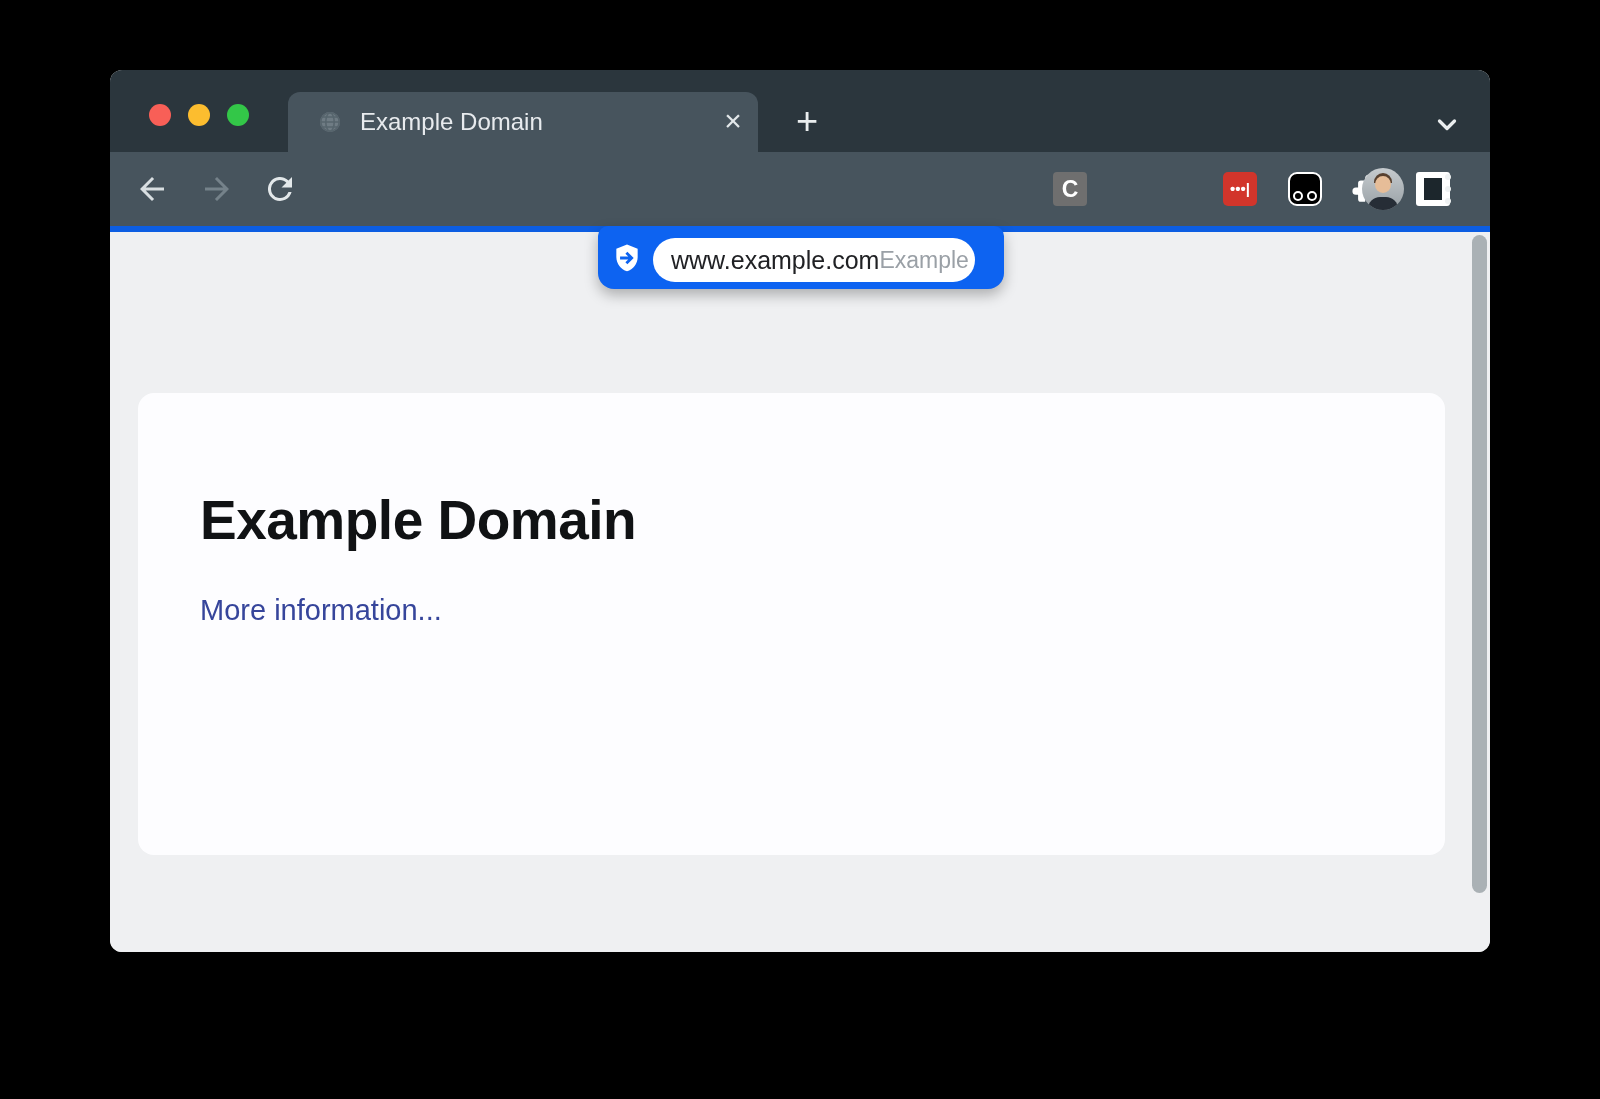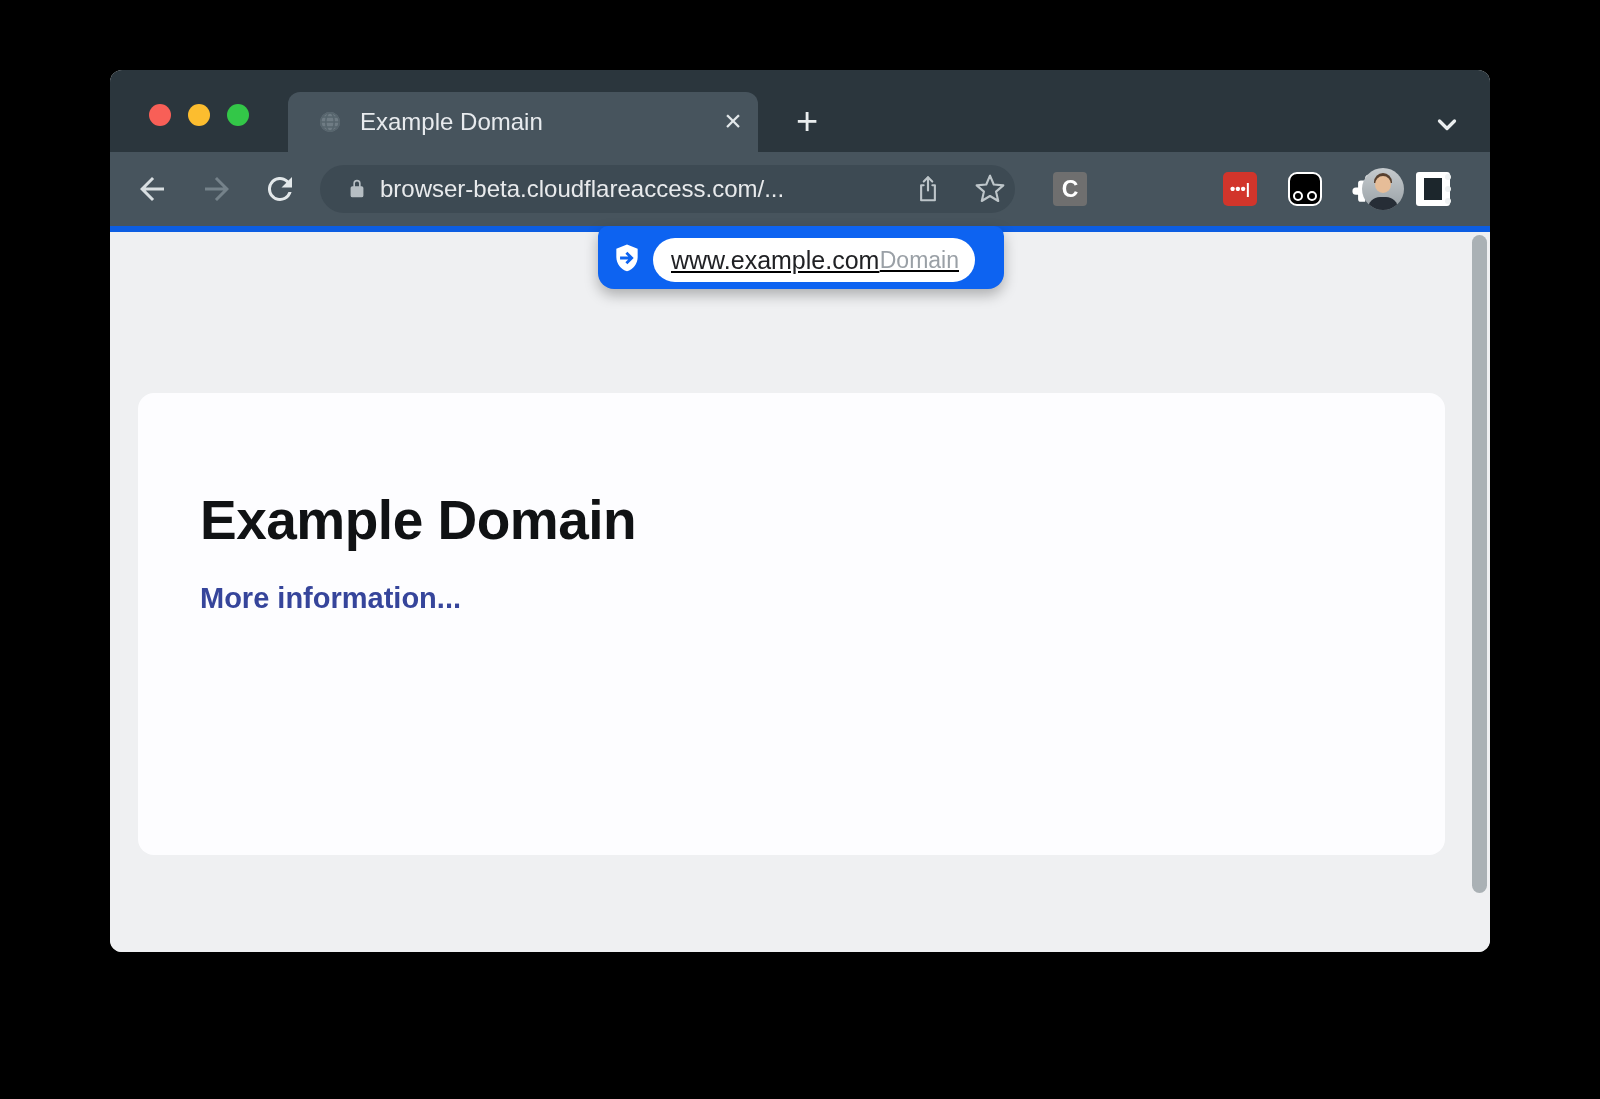--- a/index.html
+++ b/index.html
@@ -69,31 +69,31 @@
 
   
   .content { position:absolute; left:0; top:162px; width:100%; height:720px; background:#eff0f2; }
 
   .isolation { position:absolute; left:488px; top:-6px; width:406px; height:63px;
                background:#0d63f1; border-radius:10px 10px 16px 16px;
                box-shadow:0 6px 14px rgba(0,0,0,.28); }
   .shield-ic { position:absolute; left:13px; top:16px; width:32px; height:32px; }
   .iso-pill { position:absolute; left:55px; top:12px; width:322px; height:44px; background:#fff;
               border-radius:22px; display:flex; align-items:center; justify-content:space-between;
-              padding:0 16px 0 18px;text-decoration:underline; }
+              padding:0 16px 0 18px; }
   .iso-domain { font-size:25px; color:#202124; white-space:nowrap; }
   .iso-expand { font-size:23px; color:#9aa0a6; white-space:nowrap; }
 
   .card { position:absolute; left:28px; top:161px; width:1307px; height:462px;
           background:#fdfdff; border-radius:16px; }
   .card h1 { margin:96px 0 0 62px; font-size:55px; line-height:62px; font-weight:700; color:#101214;
              letter-spacing:-.5px; }
   .card p  { margin:51px 0 0 62px; width:1160px; font-size:29px; line-height:38px; color:#1f2124; }
-  .card a  { display:inline-block; margin:30px 0 0 62px; font-size:29px; line-height:34px;
-             color:#36459b; text-decoration:none;font-weight:bold; }
+  .card a  { display:inline-block; margin:42px 0 0 62px; font-size:29px; line-height:34px;
+             color:#36459b; text-decoration:none; }
 
   .scroll-thumb { position:absolute; left:1362px; top:3px; width:15px; height:658px;
                   background:#aab1b5; border-radius:8px; }
 
   svg { display:block; }
 </style>
 </head>
 <body>
 
 <div class="window">
@@ -137,40 +137,20 @@
       <svg viewBox="0 0 24 24" width="36" height="36" fill="#75828a">
         <path d="M4 11h12.2l-5.6-5.6L12 4l8 8-8 8-1.4-1.4 5.6-5.6H4z"></path>
       </svg>
     </span>
     <span class="navbtn btn-reload">
       <svg viewBox="0 0 24 24" width="36" height="36" fill="#e3e8ea">
         <path d="M17.65 6.35A8 8 0 1 0 19.73 14h-2.08A6 6 0 1 1 12 6c1.66 0 3.14.69 4.22 1.78L13 11h7V4z"></path>
       </svg>
     </span>
 
-    <div class="urlbar">
-      <span class="lock-ic">
-        <svg viewBox="0 0 24 24" width="22" height="22" fill="#b6bec3">
-          <path d="M12 2a4 4 0 0 0-4 4v3H7a2 2 0 0 0-2 2v8a2 2 0 0 0 2 2h10a2 2 0 0 0 2-2v-8a2 2 0 0 0-2-2h-1V6a4 4 0 0 0-4-4zm-2.2 7V6a2.2 2.2 0 0 1 4.4 0v3z"></path>
-        </svg>
-      </span>
-      <span class="url-text">browser-beta.cloudflareaccess.com/...</span>
-      <span class="share-ic">
-        <svg viewBox="0 0 24 24" width="30" height="30" fill="none" stroke="#bdc5c9" stroke-width="1.7" stroke-linecap="round" stroke-linejoin="round">
-          <path d="M8.5 9H6.5v12h11V9h-2"></path>
-          <path d="M12 2.8v10.4"></path>
-          <path d="M8.6 6 12 2.6 15.4 6"></path>
-        </svg>
-      </span>
-      <span class="star-ic">
-        <svg viewBox="0 0 24 24" width="32" height="32" fill="none" stroke="#bdc5c9" stroke-width="1.6" stroke-linejoin="round">
-          <path d="M12 17.27 18.18 21l-1.64-7.03L22 9.24l-7.19-.61L12 2 9.19 8.63 2 9.24l5.45 4.73L5.82 21z"></path>
-        </svg>
-      </span>
-    </div>
 
     <span class="ext ext-c">C</span>
     <span class="ext ext-red">•••|</span>
     <span class="ext ext-black">
       <i class="c1"></i>
         <i class="c2"></i>
     </span>
     <span class="ext ext-puzzle">
       <svg viewBox="0 0 24 24" width="34" height="34" fill="#fff">
         <path d="M20 11V8a2 2 0 0 0-2-2h-3V4.5a2.5 2.5 0 0 0-5 0V6H7a2 2 0 0 0-2 2v3H3.5a2.5 2.5 0 0 0 0 5H5v3a2 2 0 0 0 2 2h3v-1.5a2.5 2.5 0 0 1 5 0V20h3a2 2 0 0 0 2-2v-3h1.5a2.5 2.5 0 0 0 0-5H20z"></path>
@@ -199,21 +179,21 @@
 
     <div class="isolation">
       <span class="shield-ic">
         <svg viewBox="0 0 24 24" width="32" height="32">
           <path fill="#fff" d="M12 1.8 20 5v6.2c0 5-3.4 9.4-8 10.8-4.6-1.4-8-5.8-8-10.8V5z"></path>
           <path fill="#0d63f1" d="M6.8 10.9h6.1L10.8 8.8l1.5-1.5 4.7 4.7-4.7 4.7-1.5-1.5 2.1-2.1H6.8z"></path>
         </svg>
       </span>
       <div class="iso-pill">
         <span class="iso-domain">www.example.com</span>
-        <span class="iso-expand">Domain</span>
+        <span class="iso-expand">Example</span>
       </div>
     </div>
 
     <div class="card">
       <h1>Example Domain</h1>
       <a href="#">More information...</a>
     </div>
 
     <div class="scroll-thumb"></div>
   </div>

